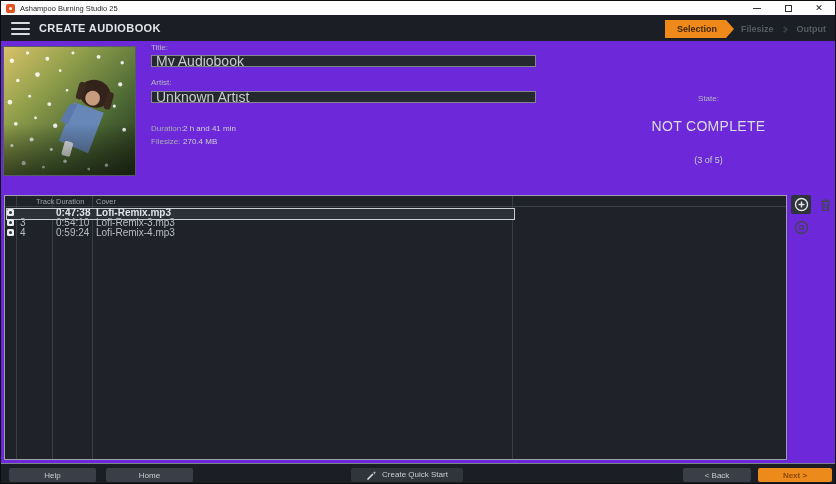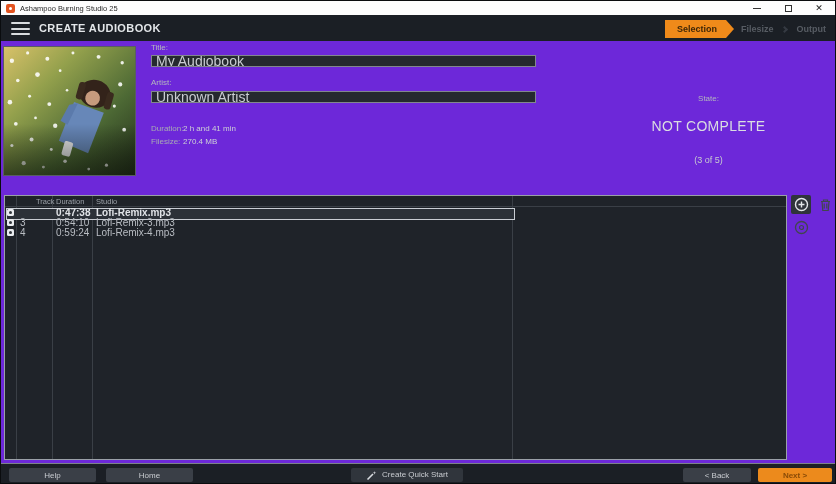--- a/index.html
+++ b/index.html
@@ -182,21 +182,21 @@
   </div>
 
   <div class="table-panel">
     <div class="vline" style="left:11px;"></div>
     <div class="vline" style="left:47px;"></div>
     <div class="vline" style="left:87px;"></div>
     <div class="vline" style="left:507px;"></div>
     <div class="thead">
       <span class="th" style="left:15px;margin-left:16px;">Track</span>
       <span class="th" style="left:51px;">Duration</span>
-      <span class="th" style="left:91px;">Studio</span>
+      <span class="th" style="left:91px;">Cover</span>
     </div>
     <div class="rows">
         <div class="trow selected">
           <span class="ticon"></span>
           <span class="c-track"></span>
           <span class="c-dur">0:47:38</span>
           <span class="c-title">Lofi-Remix.mp3</span>
         </div>
         <div class="trow">
           <span class="ticon"></span>

